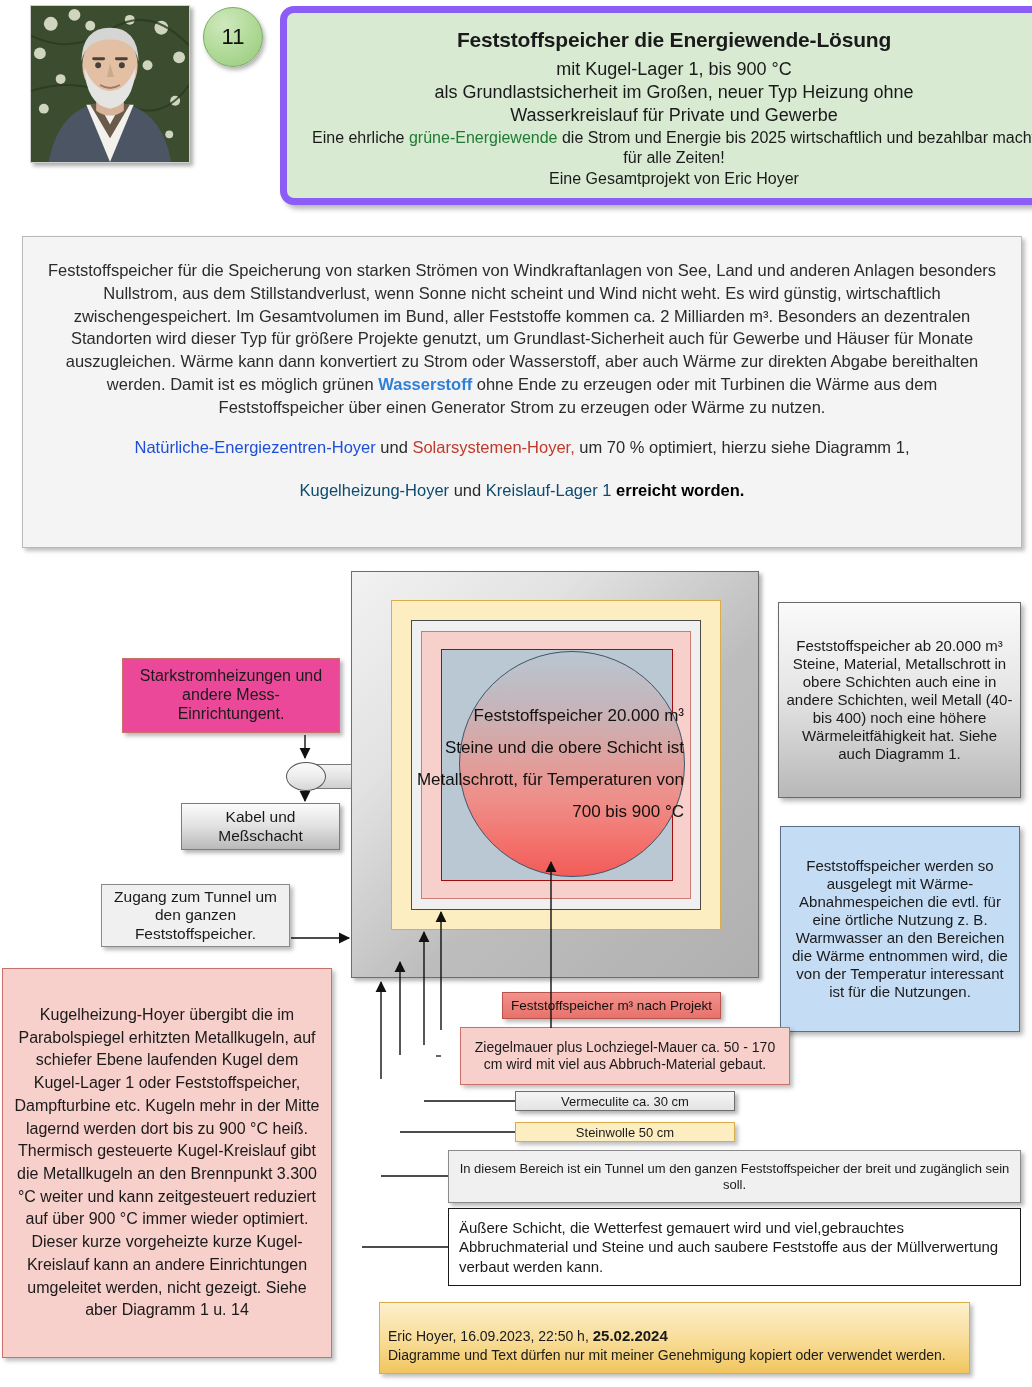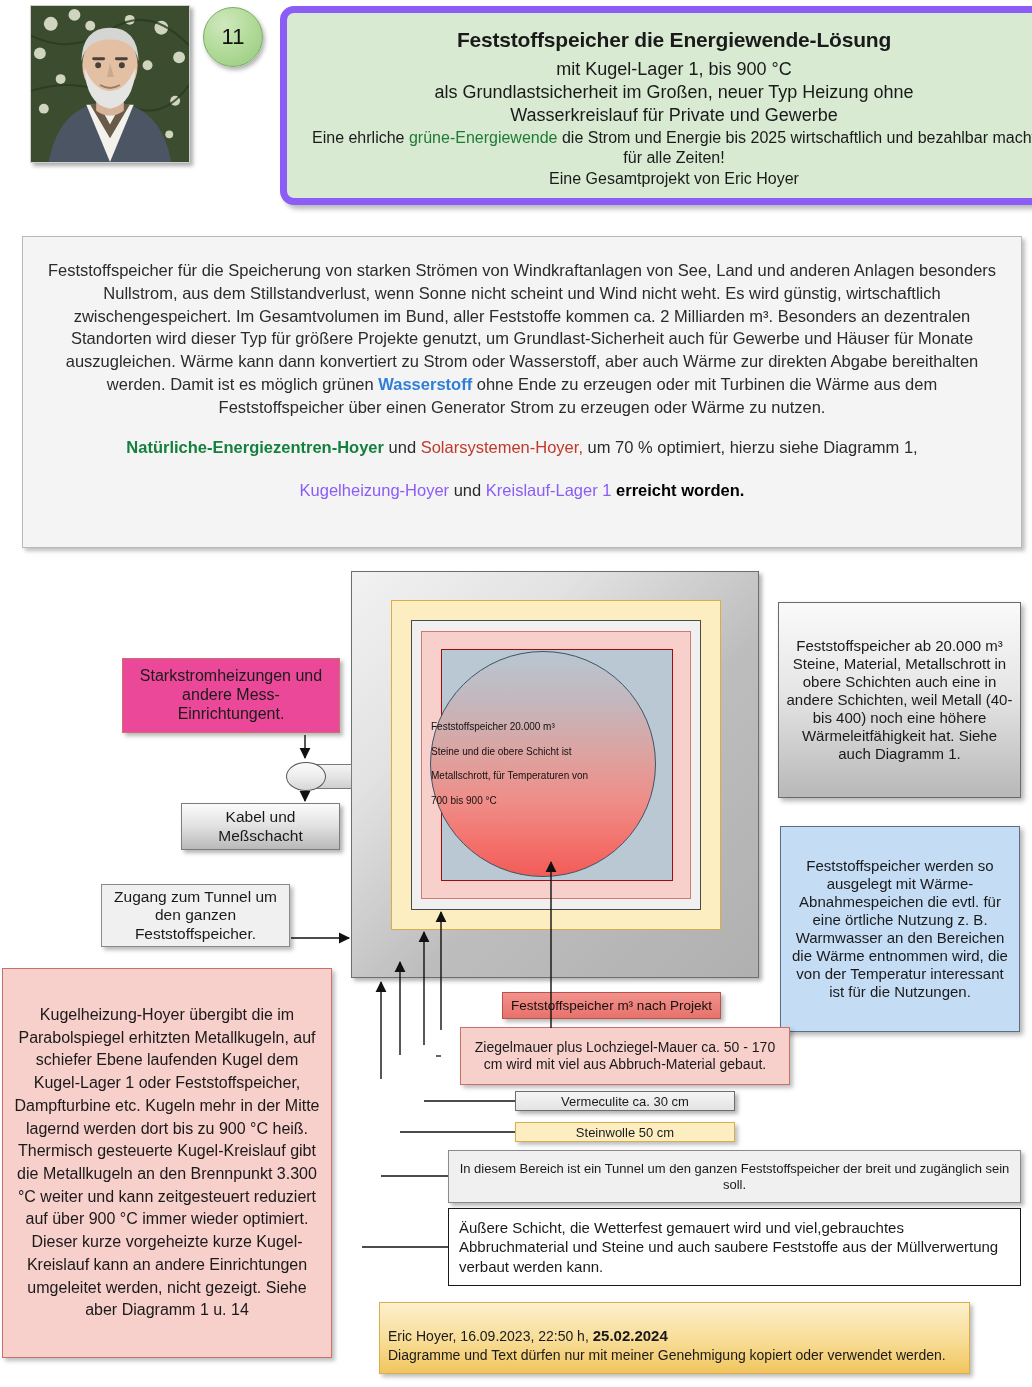--- a/index.html
+++ b/index.html
@@ -43,23 +43,23 @@
 
   
   #intro-card{
     left:22px;top:236px;width:1000px;height:312px;
     background:#f4f4f4;border:1px solid #b9b9b9;
     box-shadow:3px 3px 4px rgba(0,0,0,.25);
     padding:22px 24px;text-align:center;
     font-size:16.5px;line-height:1.38;color:#2b2b2b;
   }
   .h2o{color:#2f7ed8;font-weight:bold;}
-  .nz-green{color:#15803d;font-weight:bold;}
+  .nz-green{color:#1d4ed8;font-weight:normal;}
   .sol-red{color:#c0392b;}
-  .dark-red{color:#8b5cf6;}
+  .dark-red{color:#0c4a6e;}
   .bold-blk{color:#000;font-weight:bold;}
   #intro-card .para2{margin-top:18px;font-size:16.5px;}
   #intro-card .para3{margin-top:20px;font-size:16.5px;}
 
   
   #storage-outer{
     left:351px;top:571px;width:408px;height:407px;
     background:linear-gradient(135deg,#f2f2f2 0%,#e2e2e2 28%,#bdbdbd 58%,#b0b0b0 100%);
     border:1px solid #6e6e6e;
     box-shadow:3px 3px 4px rgba(0,0,0,.3);
@@ -74,25 +74,25 @@
   }
   #layer-ziegel{
     left:421px;top:631px;width:270px;height:268px;
     background:#f7cfcb;border:1px solid #cf7a72;
   }
   #layer-core{
     left:441px;top:649px;width:232px;height:232px;
     background:#b9c8d2;border:1px solid #a10b0b;
   }
   #core-sphere{
-    left:430px;top:651px;width:226px;height:226px;border-radius:50%;
+    left:459px;top:651px;width:226px;height:226px;border-radius:50%;
     background:linear-gradient(180deg,#b9c6d0 0%,#c3b7bd 22%,#dba4a2 44%,#ef8e89 66%,#f4706b 86%,#f25c58 100%);
     border:1px solid #3e5468;
-    display:flex;flex-direction:column;align-items:flex-start;justify-content:center;
-    text-align:center;font-size:10px;color:#111;line-height:1.05;
+    display:flex;flex-direction:column;align-items:flex-end;justify-content:center;
+    text-align:center;font-size:17px;color:#111;line-height:1.05;
   }
   #core-sphere span{display:block;margin:7px 0;white-space:nowrap;}
 
   
   #box-starkstrom{
     left:122px;top:658px;width:218px;height:75px;
     background:#ec4899;border:1px solid #c9706a;
     box-shadow:3px 3px 4px rgba(0,0,0,.28);
     display:flex;align-items:center;justify-content:center;text-align:center;
     font-size:16px;line-height:1.18;padding:4px 6px;

